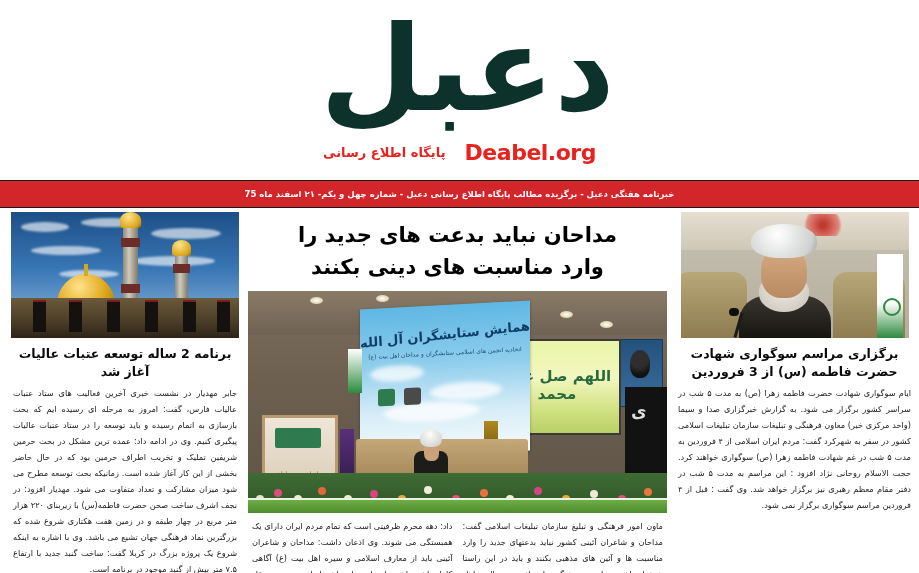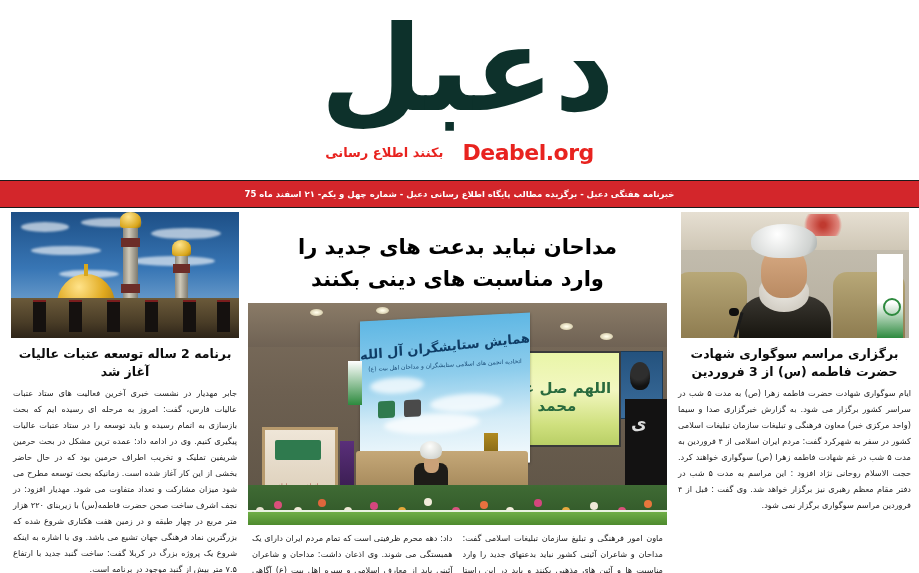--- a/index.html
+++ b/index.html
@@ -87,21 +87,21 @@
     display: flex;
     flex-direction: row;
     height: 365px;
     direction: rtl;
   }
   .col-right { width: 249px; }
   .col-center { width: 425px; }
   .col-left  { width: 240px; }
 
   .col-center {
-    padding: 16px 3px;
+    padding: 4px 3px;
     box-sizing: border-box;
   }
 
   
   .photo {
     position: relative;
     overflow: hidden;
   }
 
   
@@ -483,21 +483,21 @@
 </style>
 </head>
 <body>
 
 <div class="masthead">
   <div class="logo-wrap">
     <div class="logo-script">دعبل</div>
   </div>
   <div class="logo-sub">
     <span class="site-en">Deabel.org</span>
-    <span class="site-fa">بکنند اطلاع رسانی</span>
+    <span class="site-fa">پایگاه اطلاع رسانی</span>
   </div>
 </div>
 
 <div class="redbar">
   <span class="redbar-text">خبرنامه هفتگی دعبل - برگزیده مطالب پایگاه اطلاع رسانی دعبل - شماره چهل و یکم- ۲۱ اسفند ماه 75</span>
 </div>
 
 <div class="columns">
 
   <div class="col-right">

